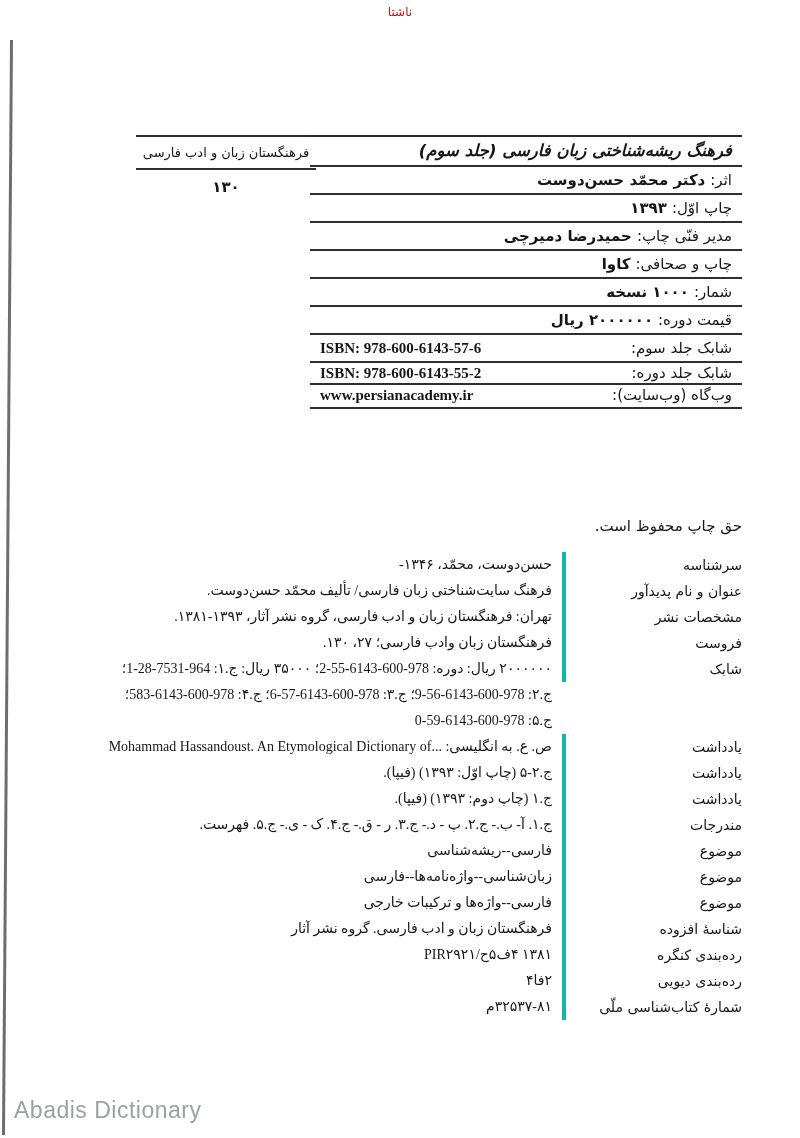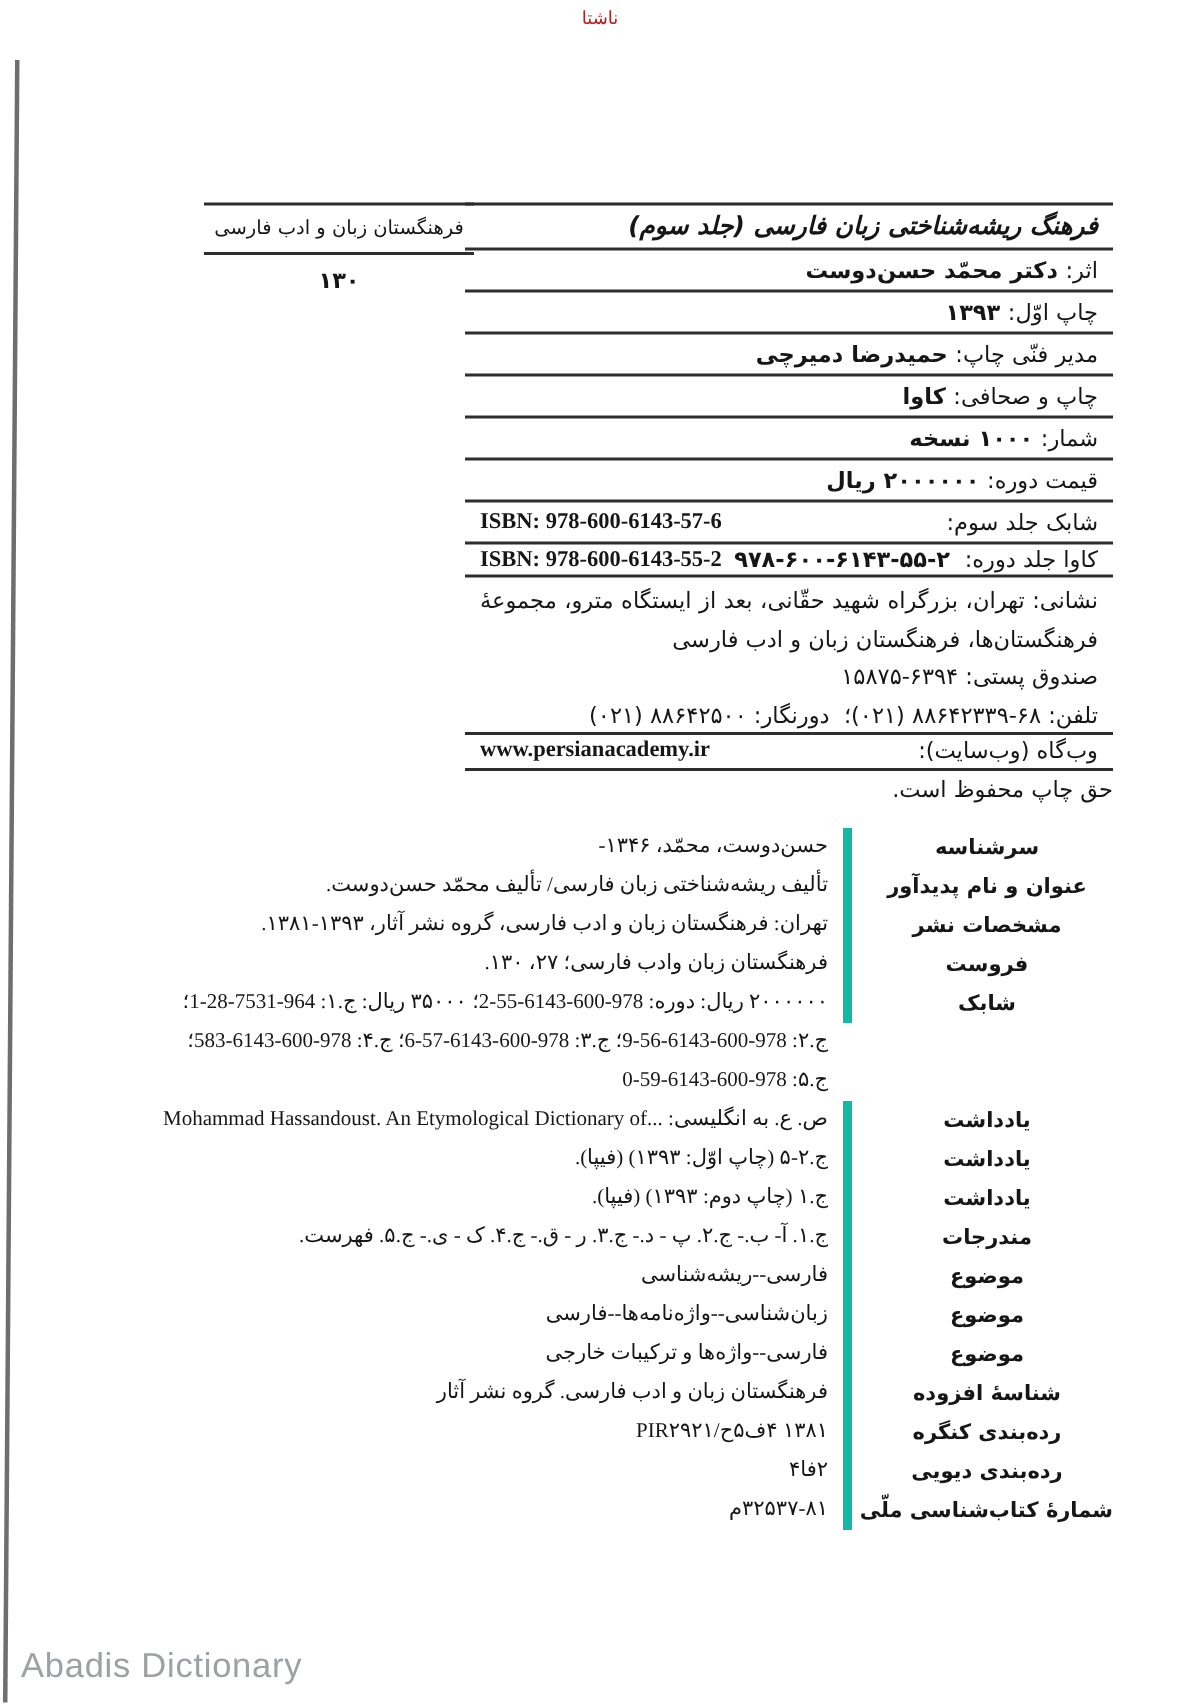--- a/index.html
+++ b/index.html
@@ -33,22 +33,22 @@
   .h22{height:22px;line-height:20px;}
   #row-title{height:30px;line-height:27px;font-weight:bold;font-style:italic;font-size:16.5px;}
   #addr-cell{height:105px;display:block;padding:3px 10px;line-height:25.5px;}
   #addr-cell .l1{text-align:justify;text-align-last:justify;}
   #addr-cell div{text-align:right;}
   #row-web{height:24px;line-height:21px;}
   #copyright{left:0;top:517px;width:742px;direction:rtl;text-align:right;font-size:15px;}
   
   #cip{left:100px;top:552px;width:642px;direction:rtl;font-size:14px;line-height:26px;}
   .cip-row{display:flex;align-items:flex-start;}
-  .cip-label{width:180px;flex:0 0 180px;border-left:6px solid #14b8a6;box-sizing:border-box;
-             font-weight:bold;text-align:center;padding-left:6px;white-space:nowrap;}
+  .cip-label{width:180px;flex:0 0 180px;border-left:4px solid #14b8a6;box-sizing:border-box;
+             font-weight:normal;text-align:right;padding-left:6px;white-space:nowrap;}
   .cip-value{flex:1;text-align:right;padding-right:10px;white-space:nowrap;
              font-family:"Liberation Serif","DejaVu Sans",serif;}
   .cip-value .ln{white-space:nowrap;}
 </style>
 </head>
 <body>
 
 <div class="abs" id="top-wm">ناشتا</div>
 
 <div class="abs" id="scan-line"></div>
@@ -90,50 +90,44 @@
 
   <div class="crow two h28">
     <span>
       <span class="lbl">شابک جلد سوم:</span>
       
     </span>
     <span class="latin">ISBN: 978-600-6143-57-6</span>
   </div>
   <div class="crow two h22">
     <span>
-      <span class="lbl">کاوا جلد دوره:</span>
+      <span class="lbl">شابک جلد دوره:</span>
       <span class="val">۹۷۸‎-‎۶۰۰‎-‎۶۱۴۳‎-‎۵۵‎-‎۲</span>
     </span>
     <span class="latin">ISBN: 978-600-6143-55-2</span>
   </div>
 
-  <div class="crow" id="addr-cell">
-    <div class="l1">نشانی: تهران، بزرگراه شهید حقّانی، بعد از ایستگاه مترو، مجموعهٔ</div>
-    <div>فرهنگستان‌ها، فرهنگستان زبان و ادب فارسی</div>
-    <div>صندوق پستی: ۱۵۸۷۵‎-‎۶۳۹۴</div>
-    <div>تلفن: ۶۸-۸۸۶۴۲۳۳۹ (۰۲۱)؛&nbsp; دورنگار: ۸۸۶۴۲۵۰۰ (۰۲۱)</div>
-  </div>
 
   <div class="crow two" id="row-web">
     <span class="lbl">وب‌گاه (وب‌سایت):</span>
     <span class="latin">www.persianacademy.ir</span>
   </div>
 </div>
 
 <div class="abs" id="copyright">حق چاپ محفوظ است.</div>
 
 <div class="abs" id="cip">
 
   <div class="cip-row">
     <div class="cip-label">سرشناسه</div>
     <div class="cip-value">حسن‌دوست، محمّد، ۱۳۴۶-</div>
   </div>
   <div class="cip-row">
     <div class="cip-label">عنوان و نام پدیدآور</div>
-    <div class="cip-value">تألیف ریشه‌شناختی زبان فارسی/ تألیف محمّد حسن‌دوست.</div>
+    <div class="cip-value">فرهنگ سایت‌شناختی زبان فارسی/ تألیف محمّد حسن‌دوست.</div>
   </div>
   <div class="cip-row">
     <div class="cip-label">مشخصات نشر</div>
     <div class="cip-value">تهران: فرهنگستان زبان و ادب فارسی، گروه نشر آثار، ۱۳۸۱‎-‎۱۳۹۳.</div>
   </div>
   <div class="cip-row">
     <div class="cip-label">فروست</div>
     <div class="cip-value">فرهنگستان زبان وادب فارسی؛ ۲۷، ۱۳۰.</div>
   </div>
   <div class="cip-row">

